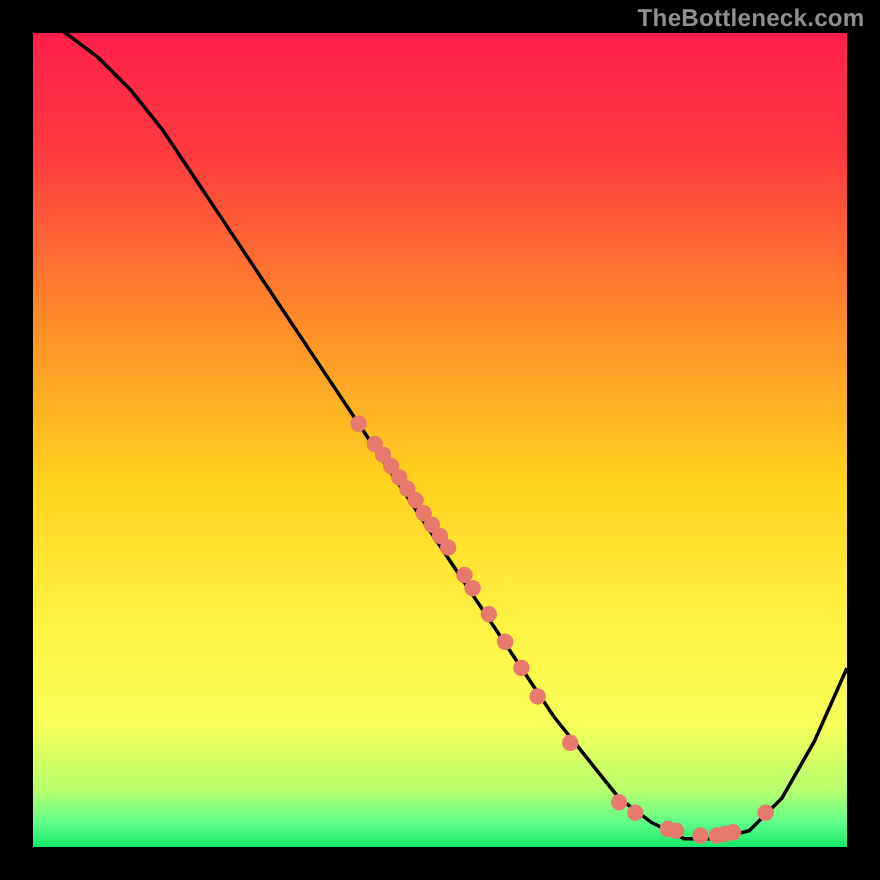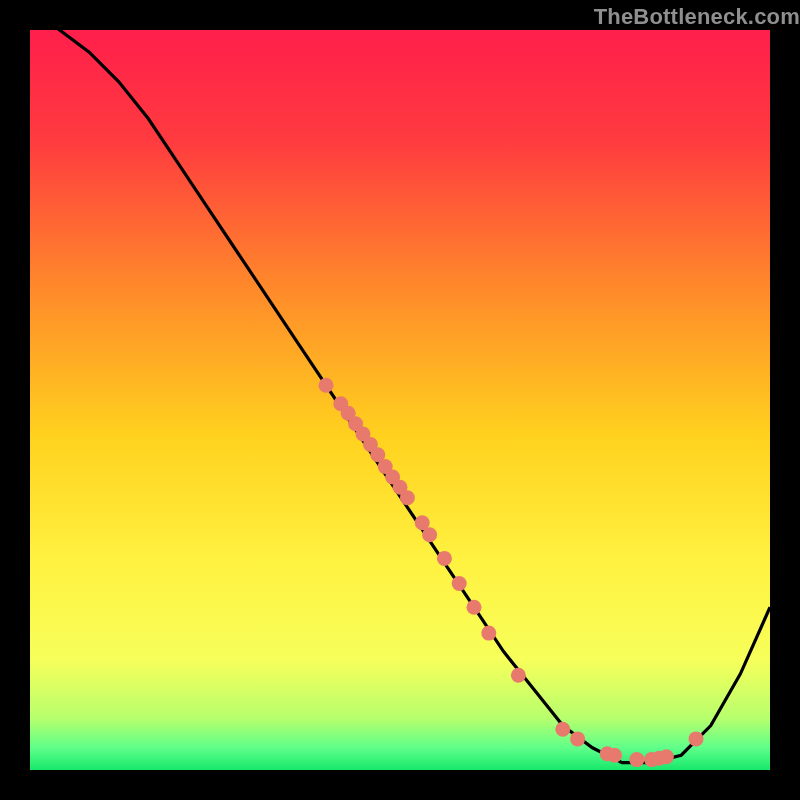--- a/index.html
+++ b/index.html
@@ -21,21 +21,21 @@
   .plot {
     position: absolute;
     left: 0;
     top: 0;
     width: 740px;
     height: 740px;
   }
   .watermark {
     position: absolute;
     top: 4px;
-    right: 0;
+    right: 14px;
     font-family: Arial, Helvetica, sans-serif;
     font-size: 22px;
     font-weight: 600;
     color: #8f8f8f;
     letter-spacing: 0.2px;
   }
 </style>
 </head>
 <body>
 

